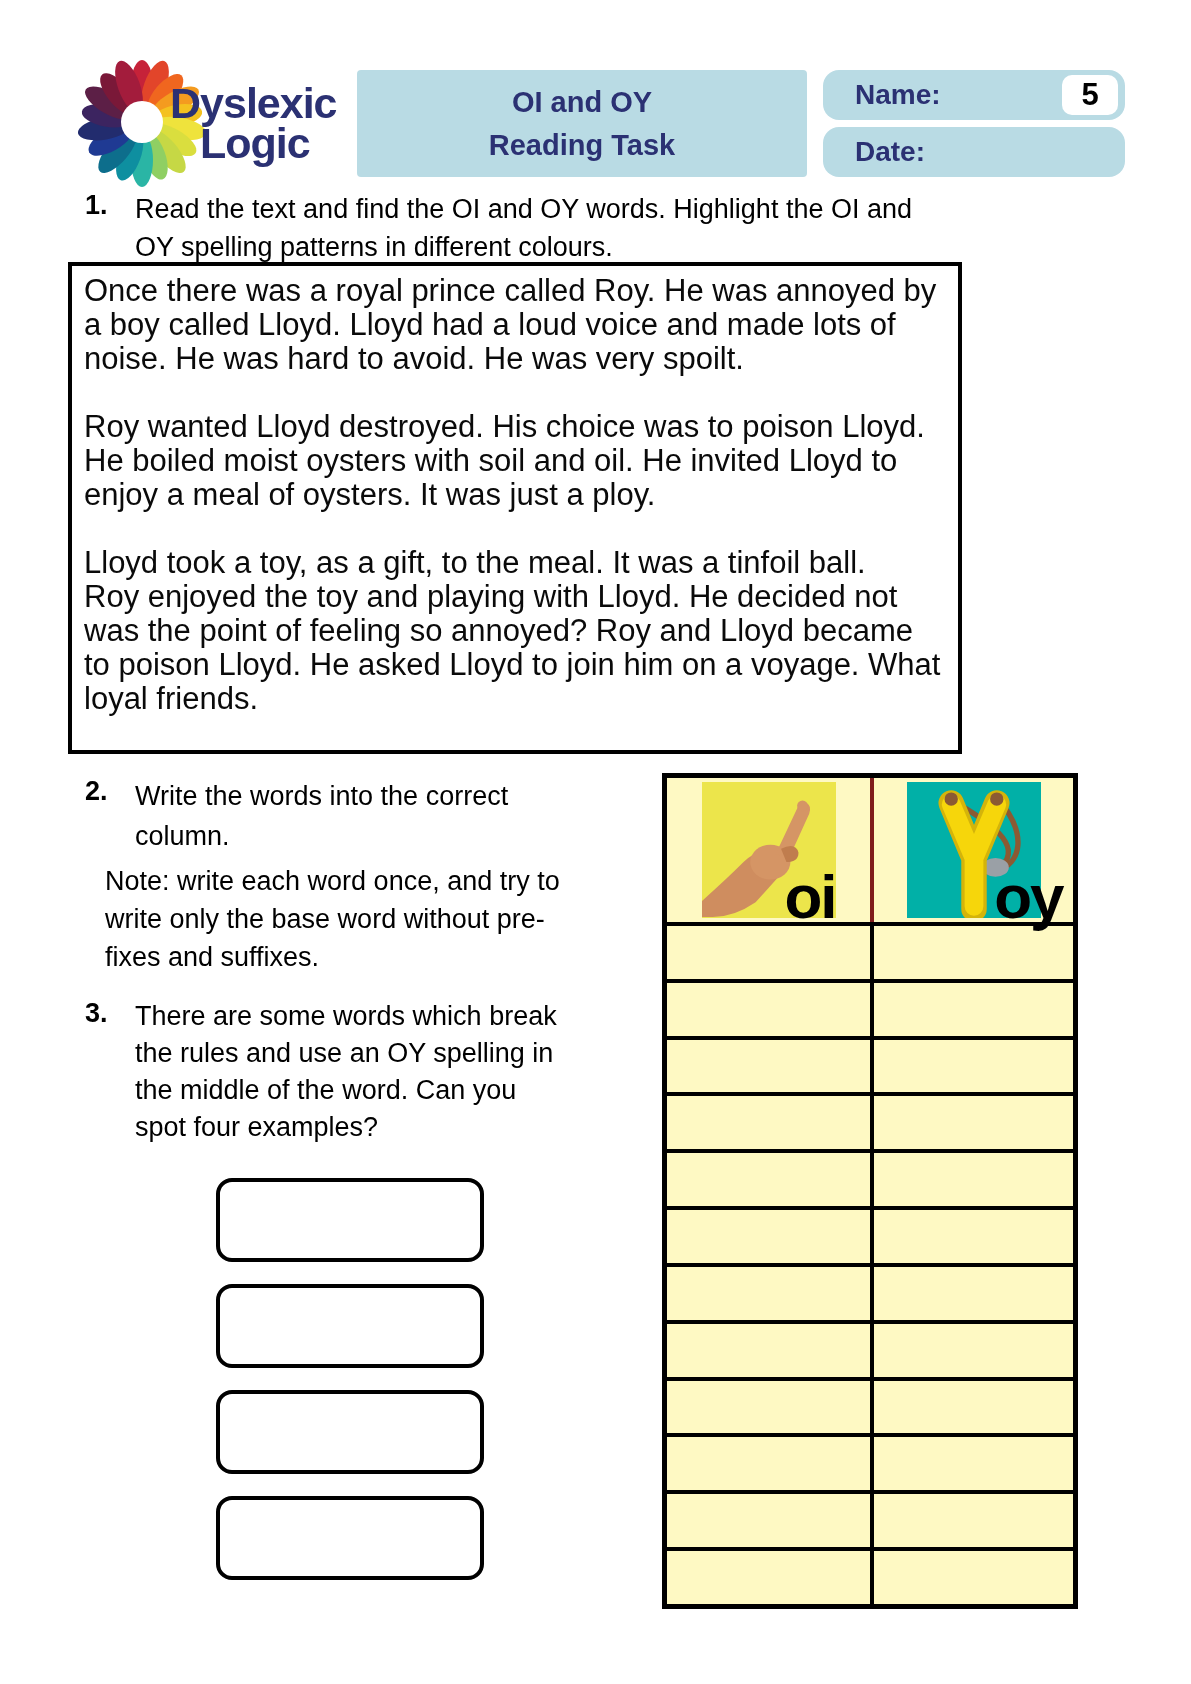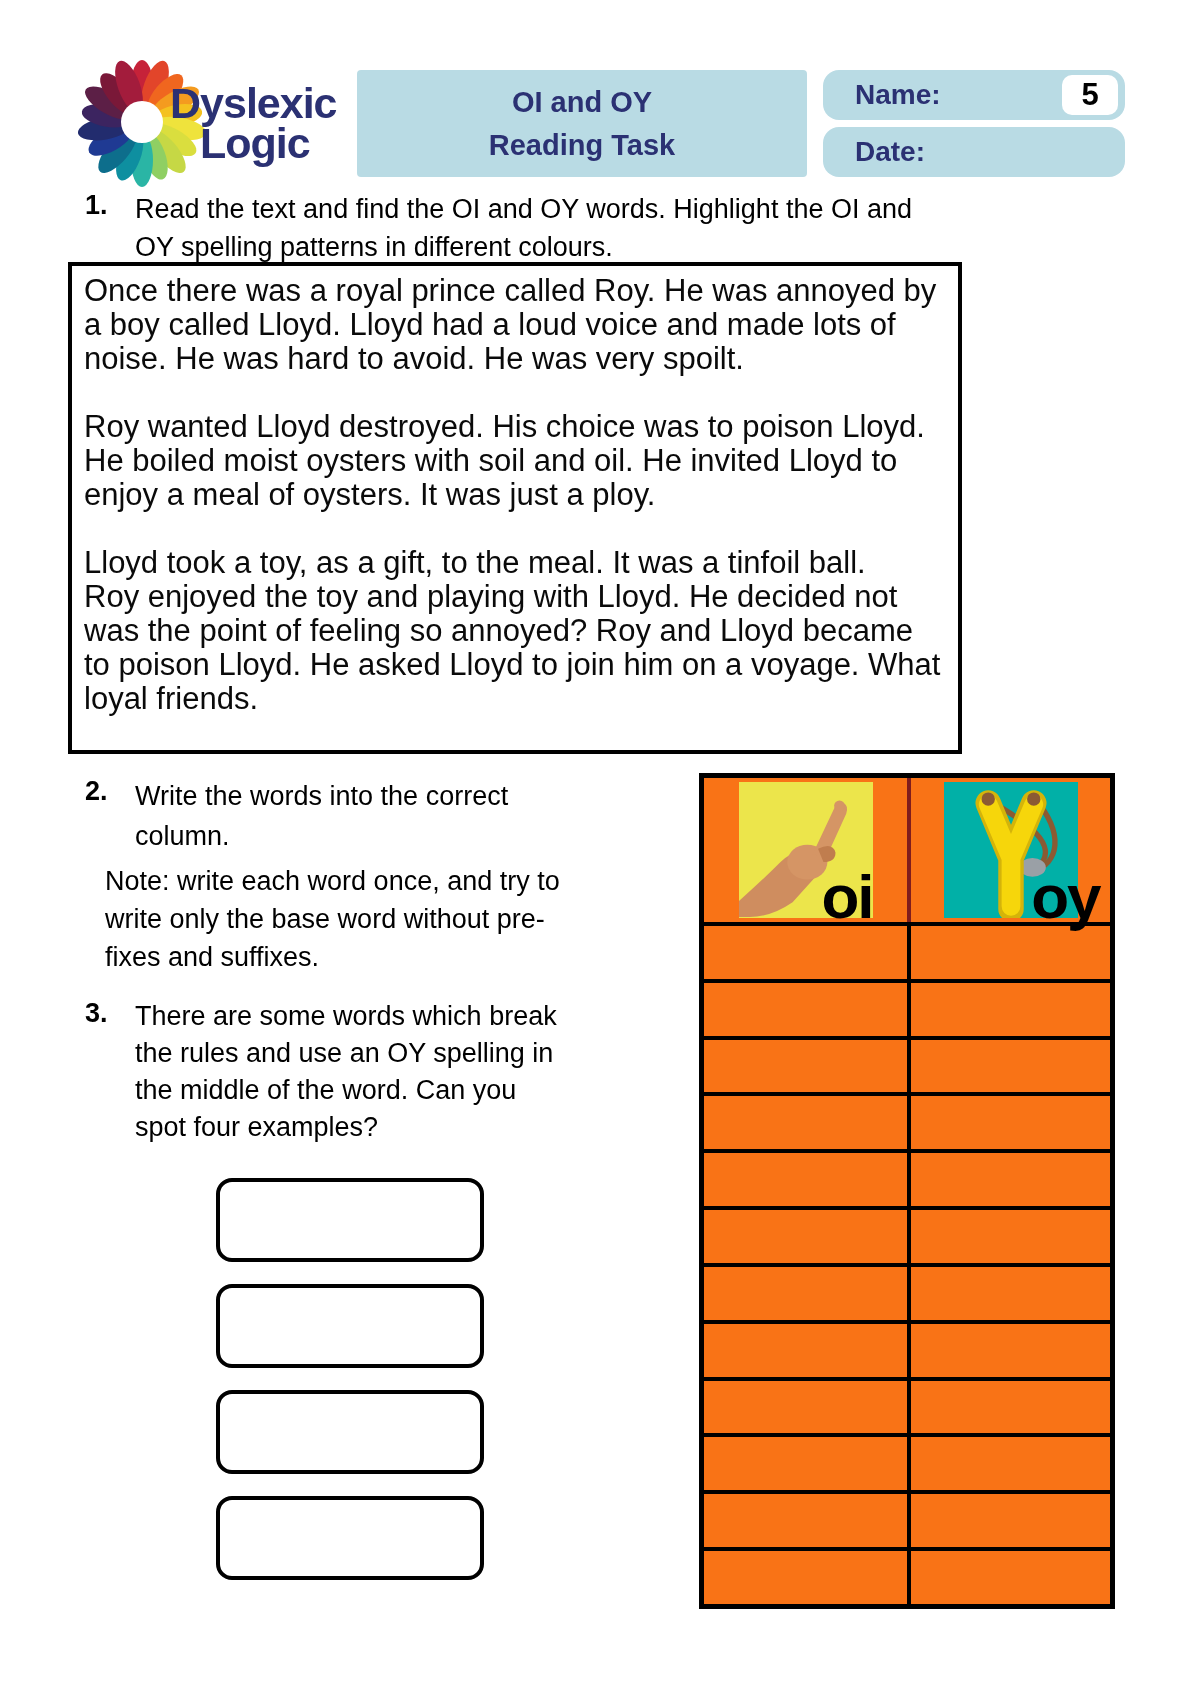--- a/index.html
+++ b/index.html
@@ -65,22 +65,22 @@
   .paragraph{margin-bottom:34px;}
   .paragraph:last-child{margin-bottom:0;}
   
   .answer-col{position:absolute;left:216px;top:1178px;width:270px;}
   .answer-box{
     width:268px;height:84px;border:4px solid #000;border-radius:16px;
     background:#fff;margin-bottom:22px;
   }
   
   .sort-table{
-    position:absolute;left:699px;top:773px;width:416px;height:836px;
-    border:5px solid #000;background:#f97316;
+    position:absolute;left:662px;top:773px;width:416px;height:836px;
+    border:5px solid #000;background:#fef9c3;
     display:flex;flex-direction:column;
   }
   .st-header{display:flex;height:144px;flex:none;}
   .st-hcell{width:50%;position:relative;display:flex;align-items:center;justify-content:center;}
   .st-hcell + .st-hcell{border-left:4px solid #7f1d1d;}
   .chip{position:relative;width:134px;height:136px;}
   .chip svg{position:absolute;left:0;top:0;}
   .chip-oi{background:var(--chip-yellow);}
   .chip-oy{background:var(--chip-teal);}
   .chip-label{

